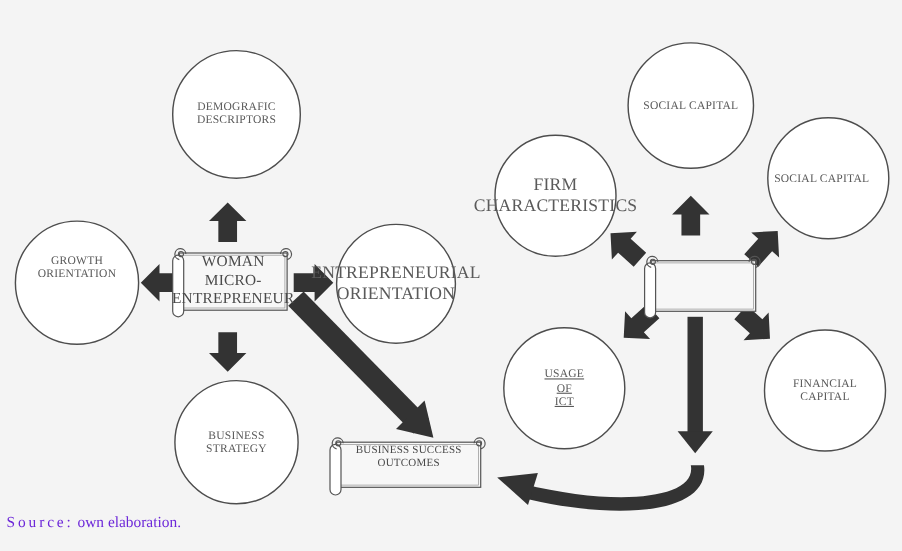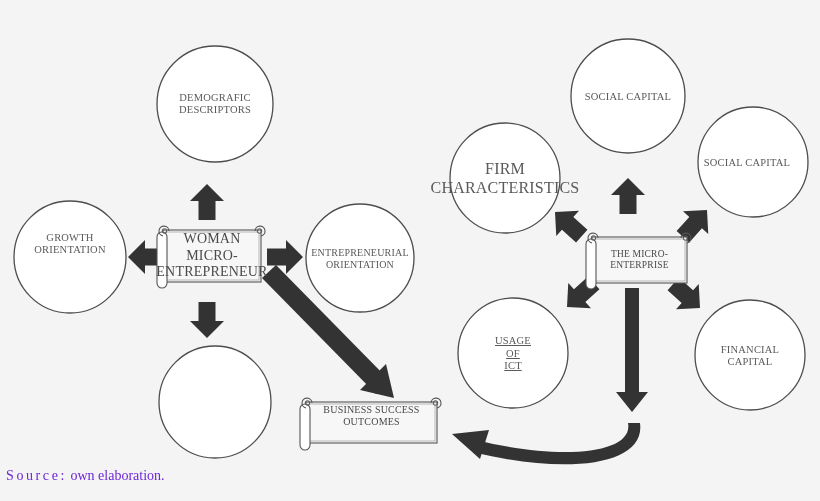--- a/index.html
+++ b/index.html
@@ -142,44 +142,44 @@
       <circle cx="435.5" cy="403" r="2.3" fill="none" stroke="#555555" stroke-width="1"></circle>
     </g>
   </svg>
 
   <div class="node-label circle-label" style="left:157px;top:80px;width:116px;height:48px;">DEMOGRAFIC
 DESCRIPTORS</div>
 
   <div class="node-label circle-label" style="left:14px;top:220px;width:112px;height:48px;text-align:center;">GROWTH
 ORIENTATION</div>
 
-  <div class="node-label circle-label" style="left:303px;top:235px;width:114px;height:48px;font-size:10px;">ENTREPRENEURIAL
+  <div class="node-label circle-label" style="left:303px;top:235px;width:114px;height:48px;font-size:16px;">ENTREPRENEURIAL
 ORIENTATION</div>
 
+  <div class="node-label circle-label" style="left:159px;top:379px;width:112px;height:48px;">BUSINESS
+STRATEGY</div>
 
   <div class="node-label circle-label" style="left:448px;top:155px;width:114px;height:48px;font-size:16px;">FIRM
 CHARACTERISTICS</div>
 
   <div class="node-label circle-label" style="left:571px;top:84px;width:114px;height:26px;">SOCIAL CAPITAL</div>
 
   <div class="node-label circle-label" style="left:697px;top:150px;width:100px;height:26px;">SOCIAL CAPITAL</div>
 
   <div class="node-label circle-label" style="left:457px;top:331px;width:112px;height:46px;text-decoration:underline;">USAGE
 OF
 ICT</div>
 
   <div class="node-label circle-label" style="left:694px;top:332px;width:112px;height:48px;">FINANCIAL
 CAPITAL</div>
 
   <div class="node-label banner-label" style="left:165px;top:233px;width:94px;height:46px;font-size:14px;">WOMAN
 MICRO-
 ENTREPRENEUR</div>
 
-  <div class="node-label banner-label" style="left:594px;top:240px;width:91px;height:40px;font-size:9.5px;">THE MICRO-
-ENTERPRISE</div>
 
   <div class="node-label banner-label" style="left:308px;top:398px;width:127px;height:35px;font-size:10px;">BUSINESS SUCCESS
 OUTCOMES</div>
 
   <div class="src">
     <span class="sp">Source:</span>
     <span>own elaboration.</span>
   </div>
 
 </div>

